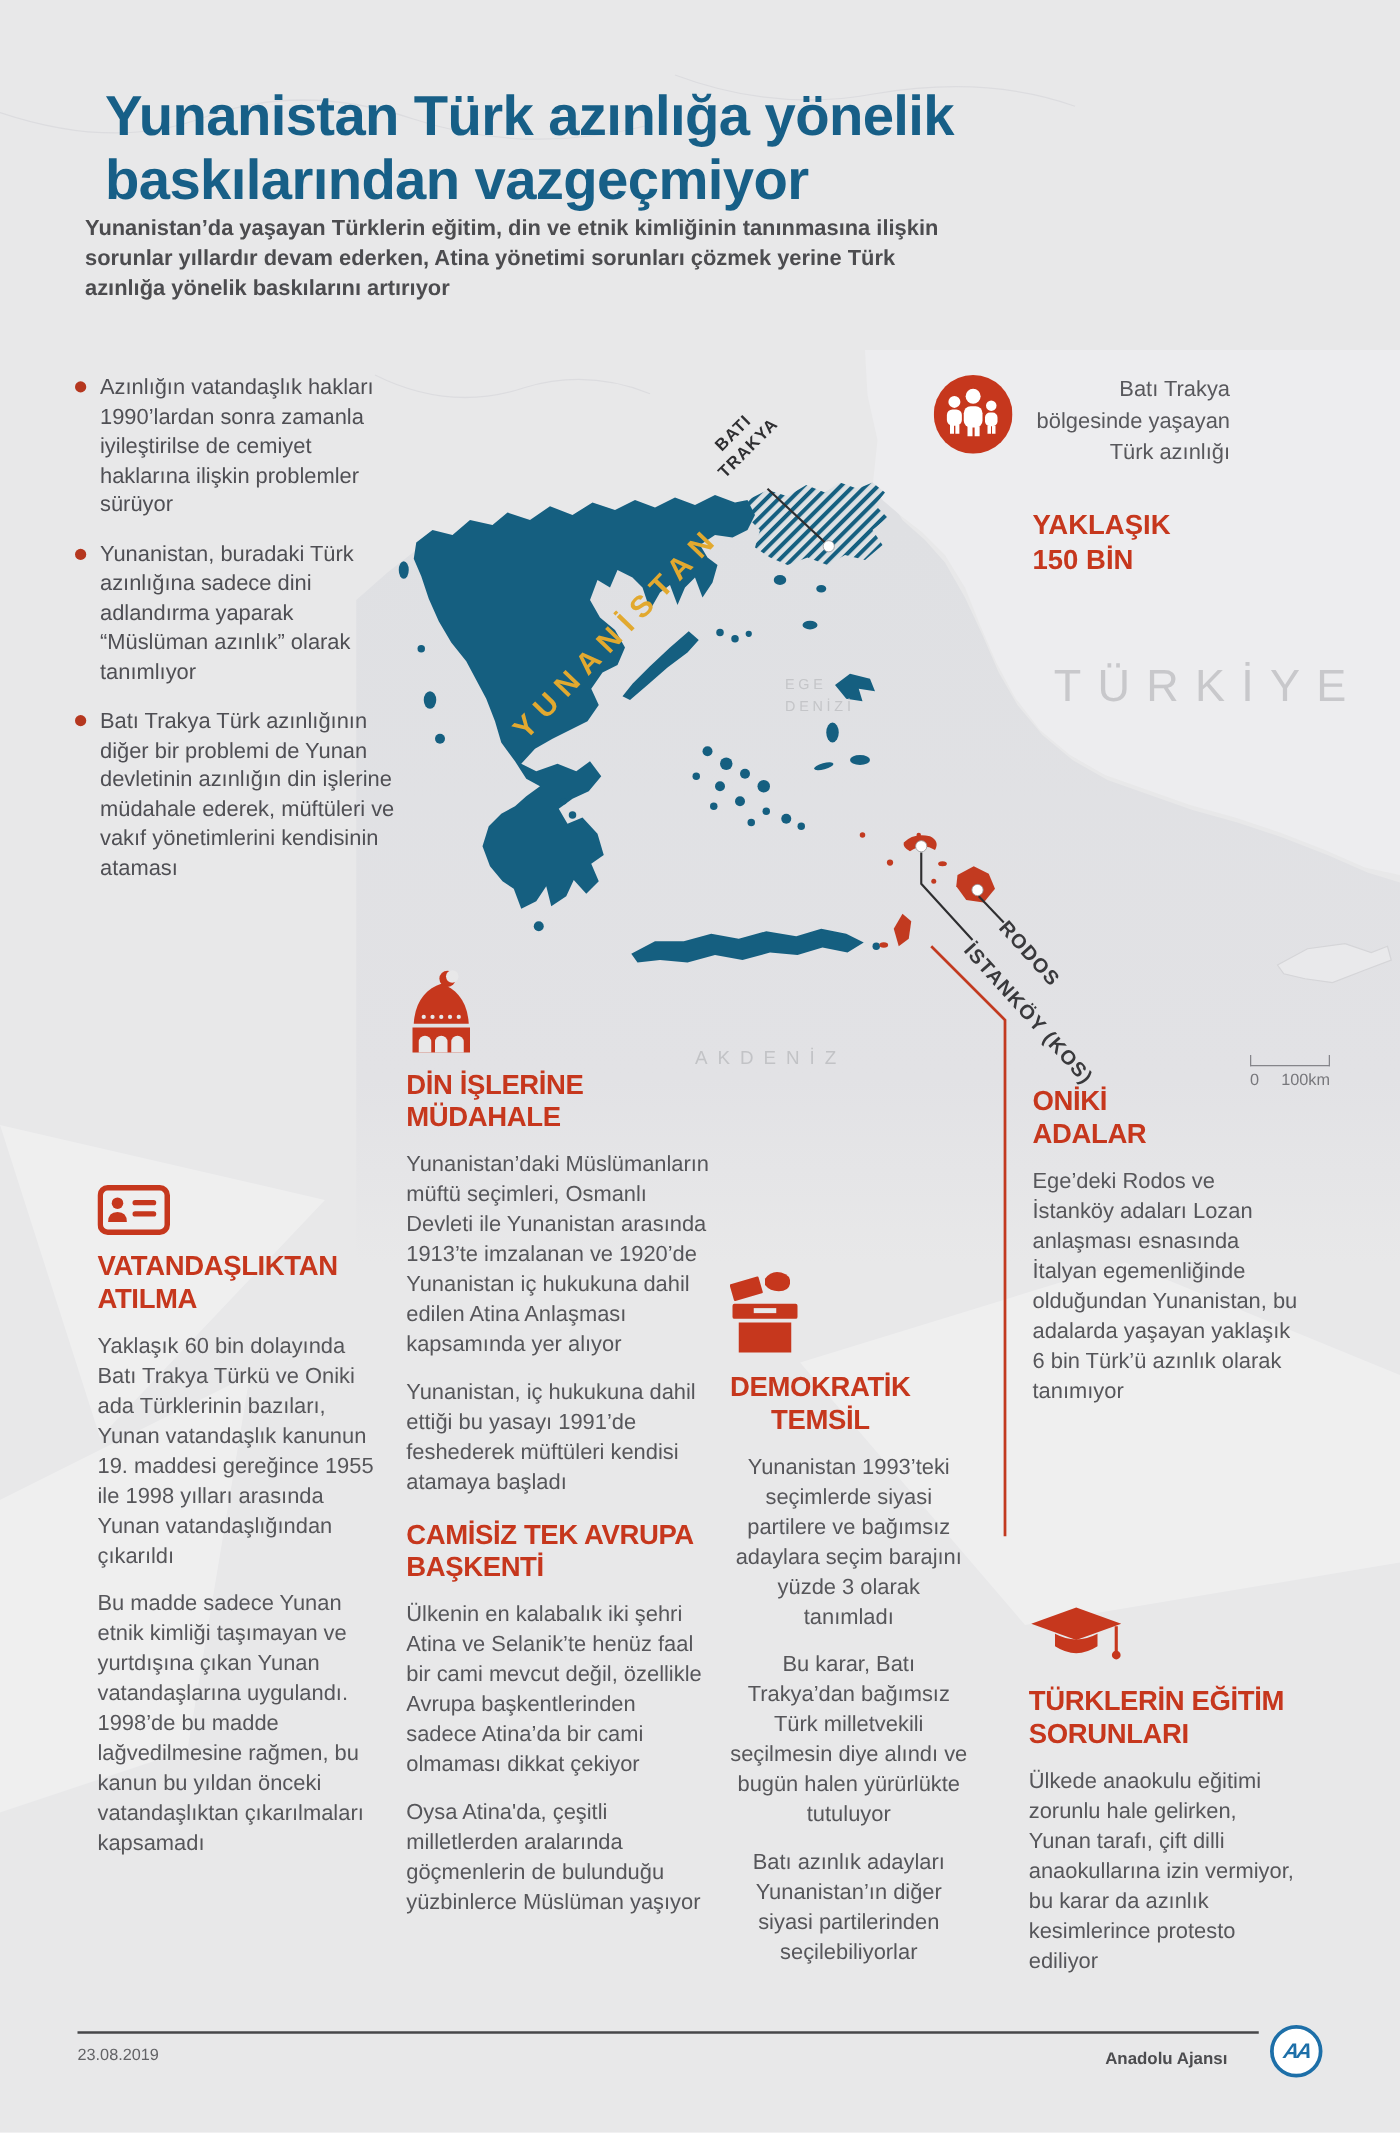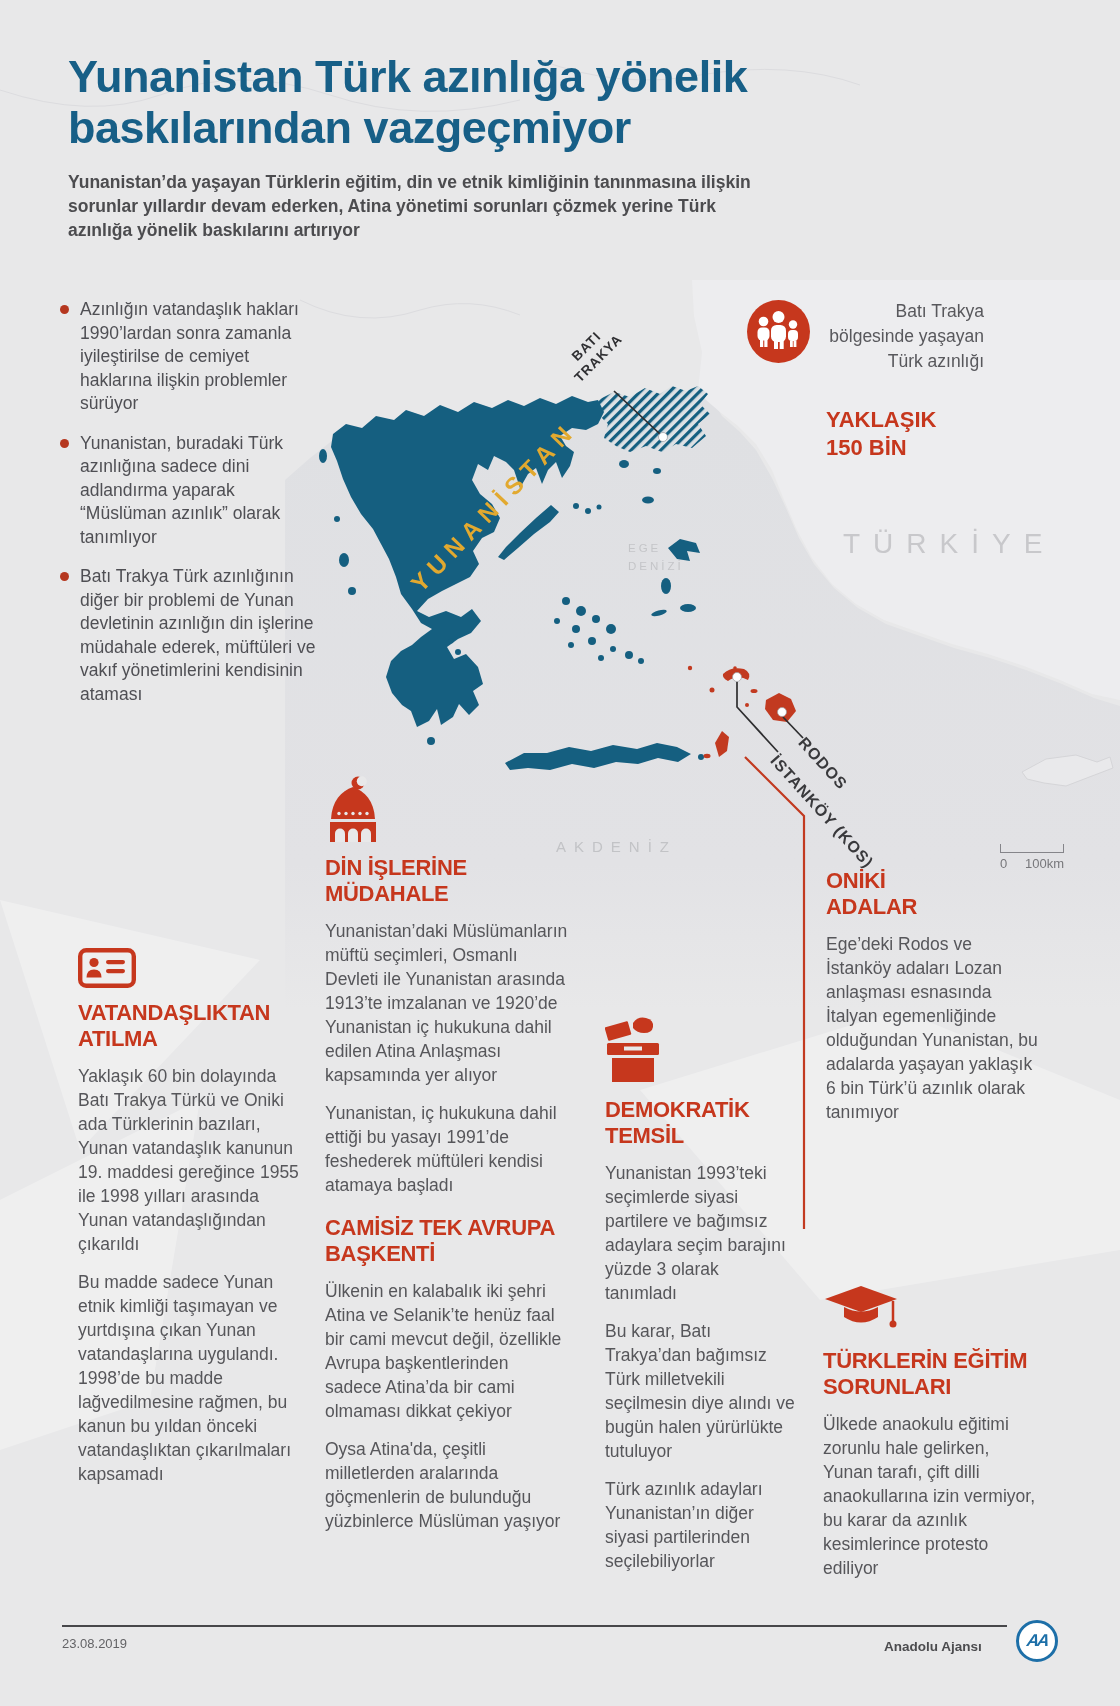--- a/index.html
+++ b/index.html
@@ -1,40 +1,40 @@
 <!DOCTYPE html>
 <html><head>
 <meta charset="utf-8">
 <style>
   html,body{margin:0;padding:0;}
   .page{position:relative;width:1120px;height:1706px;overflow:hidden;
         background:#e8e8e9;font-family:"Liberation Sans",sans-serif;}
   svg{display:block;}
   #map-svg{position:absolute;left:0;top:0;}
 
-  .title{position:absolute;left:68px;top:52px;width:900px;margin:0;
+  .title{position:absolute;left:68px;top:52px;width:900px;margin:16px;
          font-size:45px;line-height:1.13;font-weight:700;letter-spacing:-0.5px;
          color:#175f87;white-space:pre-line;}
   .subtitle{position:absolute;left:68px;top:170px;width:705px;margin:0;
             font-size:17.5px;line-height:24px;font-weight:700;color:#4c4c4f;}
 
   .bullets{position:absolute;left:60px;top:298px;width:256px;display:grid;row-gap:16px;}
   .bullet{display:flex;gap:11px;}
   .bullet .dot{flex:none;width:9px;height:9px;border-radius:50%;background:#b5371f;margin-top:7px;}
   .bullet .btext{font-size:17.5px;line-height:23.5px;color:#4f4f54;}
 
   
   .lbl{position:absolute;margin:0;}
   .lbl-country{left:385px;top:502px;width:200px;text-align:center;
                transform:rotate(-46deg);font-size:24px;font-weight:700;
                letter-spacing:7px;color:#e2a92f;}
   .lbl-region{left:545px;top:336px;width:96px;text-align:center;transform:rotate(-45deg);
               font-size:13.5px;font-weight:700;letter-spacing:1px;line-height:1.25;
               color:#2f2f32;white-space:pre-line;}
-  .lbl-turkiye{left:843px;top:528px;font-size:28px;letter-spacing:13px;color:#c8c8cb;text-align:right;}
+  .lbl-turkiye{left:843px;top:528px;font-size:36px;letter-spacing:13px;color:#c8c8cb;text-align:right;}
   .lbl-ege{left:628px;top:540px;width:70px;text-align:left;font-size:11.5px;
            letter-spacing:3px;line-height:1.55;color:#c4c5c8;white-space:pre-line;}
   .lbl-akdeniz{left:556px;top:838px;font-size:15px;letter-spacing:8px;color:#c2c3c6;}
   .lbl-rodos{left:808px;top:734px;transform:rotate(48deg);transform-origin:left top;
              font-size:16px;font-weight:700;letter-spacing:1px;color:#39393c;}
   .lbl-istankoy{left:780px;top:752px;transform:rotate(48deg);transform-origin:left top;
                 font-size:16px;font-weight:700;letter-spacing:1px;color:#39393c;}
 
   .scalebar{position:absolute;left:1000px;top:844px;width:64px;}
   .scalebar .bracket{height:8px;border-left:1.5px solid #85858a;
@@ -46,21 +46,21 @@
   .pop-icon{position:absolute;left:747px;top:300px;width:63px;height:63px;}
   .pop-label{position:absolute;left:826px;top:299px;width:158px;margin:0;
              font-size:17.5px;line-height:25px;color:#58585c;text-align:right;}
   .pop-value{position:absolute;left:826px;top:406px;margin:0;font-size:22px;line-height:1.27;
              font-weight:700;color:#c6371d;white-space:pre-line;}
 
   
   .col{position:absolute;}
   #col-citizenship{left:78px;top:948px;width:228px;}
   #col-mid{left:325px;top:775px;width:244px;}
-  #col-demo{left:605px;top:1015px;width:190px;}
+  #col-demo{left:584px;top:1015px;width:190px;text-align:center;}
   #col-islands{left:826px;top:868px;width:212px;}
   #col-edu{left:823px;top:1284px;width:218px;}
   .icon-wrap{margin-bottom:12px;}
   .sec-title{margin:0 0 12px 0;font-size:22px;line-height:26px;font-weight:700;
              letter-spacing:-0.3px;color:#c6371d;white-space:pre-line;width:max-content;}
   .sec-title.gap-top{margin-top:18px;}
   .para{margin:0 0 14px 0;font-size:17.5px;line-height:24px;color:#56565a;}
 
   
   .footer-line{position:absolute;left:62px;top:1625px;width:945px;border-top:2px solid #47474a;}
@@ -314,21 +314,21 @@
           <rect x="2" y="28" width="52" height="12" rx="1.5"></rect>
           <rect x="7" y="43" width="42" height="24"></rect>
         </g>
         <rect x="19" y="31.5" width="18" height="4" fill="#e8e8e9"></rect>
       </svg>
     </div>
     <h2 class="sec-title">DEMOKRATİK
 TEMSİL</h2>
     <p class="para">Yunanistan 1993’teki seçimlerde siyasi partilere ve bağımsız adaylara seçim barajını yüzde 3 olarak tanımladı</p>
     <p class="para">Bu karar, Batı Trakya’dan bağımsız Türk milletvekili seçilmesin diye alındı ve bugün halen yürürlükte tutuluyor</p>
-    <p class="para">Türk azınlık adayları Yunanistan’ın diğer siyasi partilerinden seçilebiliyorlar</p>
+    <p class="para">Batı azınlık adayları Yunanistan’ın diğer siyasi partilerinden seçilebiliyorlar</p>
   </div>
 
   <div class="col" id="col-islands">
     <h2 class="sec-title">ONİKİ
 ADALAR</h2>
     <p class="para">Ege’deki Rodos ve İstanköy adaları Lozan anlaşması esnasında İtalyan egemenliğinde olduğundan Yunanistan, bu adalarda yaşayan yaklaşık 6 bin Türk’ü azınlık olarak tanımıyor</p>
   </div>
 
   <div class="col" id="col-edu">
     <div class="icon-wrap">

